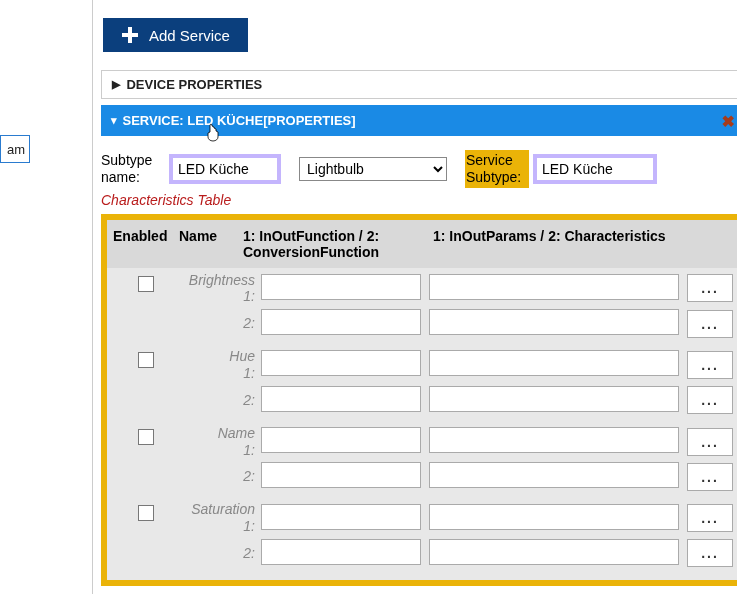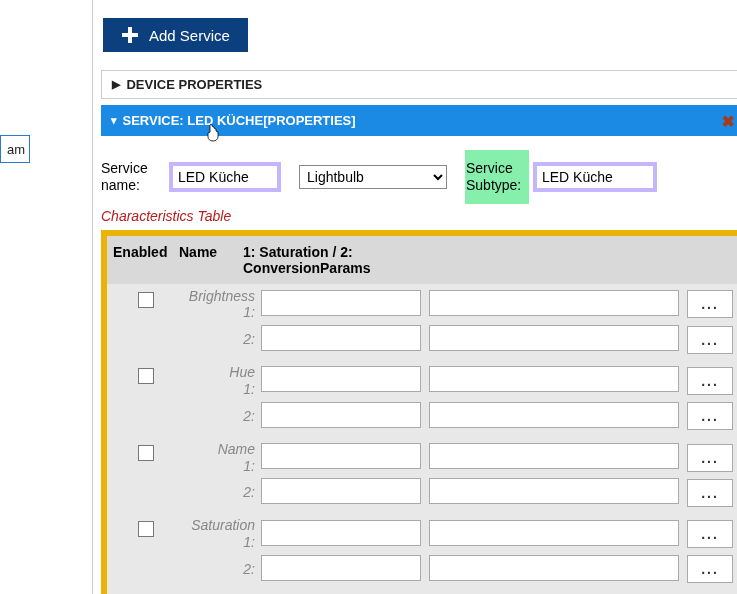--- a/index.html
+++ b/index.html
@@ -108,22 +108,22 @@
     font-family: inherit;
   }
   .form-row select.sel {
     border: 1px solid #888;
     padding: 2px 3px;
     font-size: 14px;
     font-family: inherit;
     background: #fff;
   }
   .subtype-lbl {
-    background: #86efac;
-    padding: 10px 1px;
+    background: #eab308;
+    padding: 2px 1px;
   }
   .char-title {
     font-size: 14px;
     margin-top: 4px;
     color: #b91c1c;
     font-style: italic;
   }
   .char-table {
     margin-top: 6px;
     width: 100%;
@@ -225,38 +225,39 @@
     <span>SERVICE: LED KÜCHE[PROPERTIES]</span>
     <span class="close">✖</span>
     <span class="cursor-hand" style="left:104px; top:18px;">
       <svg viewBox="0 0 16 20" width="16" height="20">
           <path d="M5 2v7l-2 1v4c0 2 2 4 5 4s5-2 5-4v-5l-2-1V6l-2-1V4L7 3V2c0-1-2-1-2 0z" fill="#fff" stroke="#000" stroke-width="0.8"></path>
         </svg>
     </span>
   </div>
 
   <div class="form-row">
-    <div class="lbl">Service name:</div>
+    <div class="lbl">Subtype name:</div>
     <input class="text" style="width: 112px;" value="LED Küche">
     <div style="width:10px"></div>
     <select class="sel" style="width:148px">
       <option>Lightbulb</option>
     </select>
     <div style="width:10px"></div>
     <div class="lbl subtype-lbl">Service Subtype:</div>
     <input class="text" style="width: 124px;" value="LED Küche">
   </div>
 
   <div class="char-title">Characteristics Table</div>
 
   <div class="char-table">
     <div class="thead">
       <div>Enabled</div>
       <div>Name</div>
-      <div>1: Saturation / 2: ConversionParams</div>
+      <div>1: InOutFunction / 2: ConversionFunction</div>
+      <div>1: InOutParams / 2: Characteristics</div>
     </div>
     <div class="tbody" id="tbody">
         <div class="char-row">
     <div class="col-enable">
       <input type="checkbox" class="chk" style="">
     </div>
     <div style="flex:1">
       <div class="subrow">
         <div class="col-name">Brightness<br><span class="rownum">1:</span></div>
         <div class="col-in"><textarea class="cell" style=""></textarea></div>

